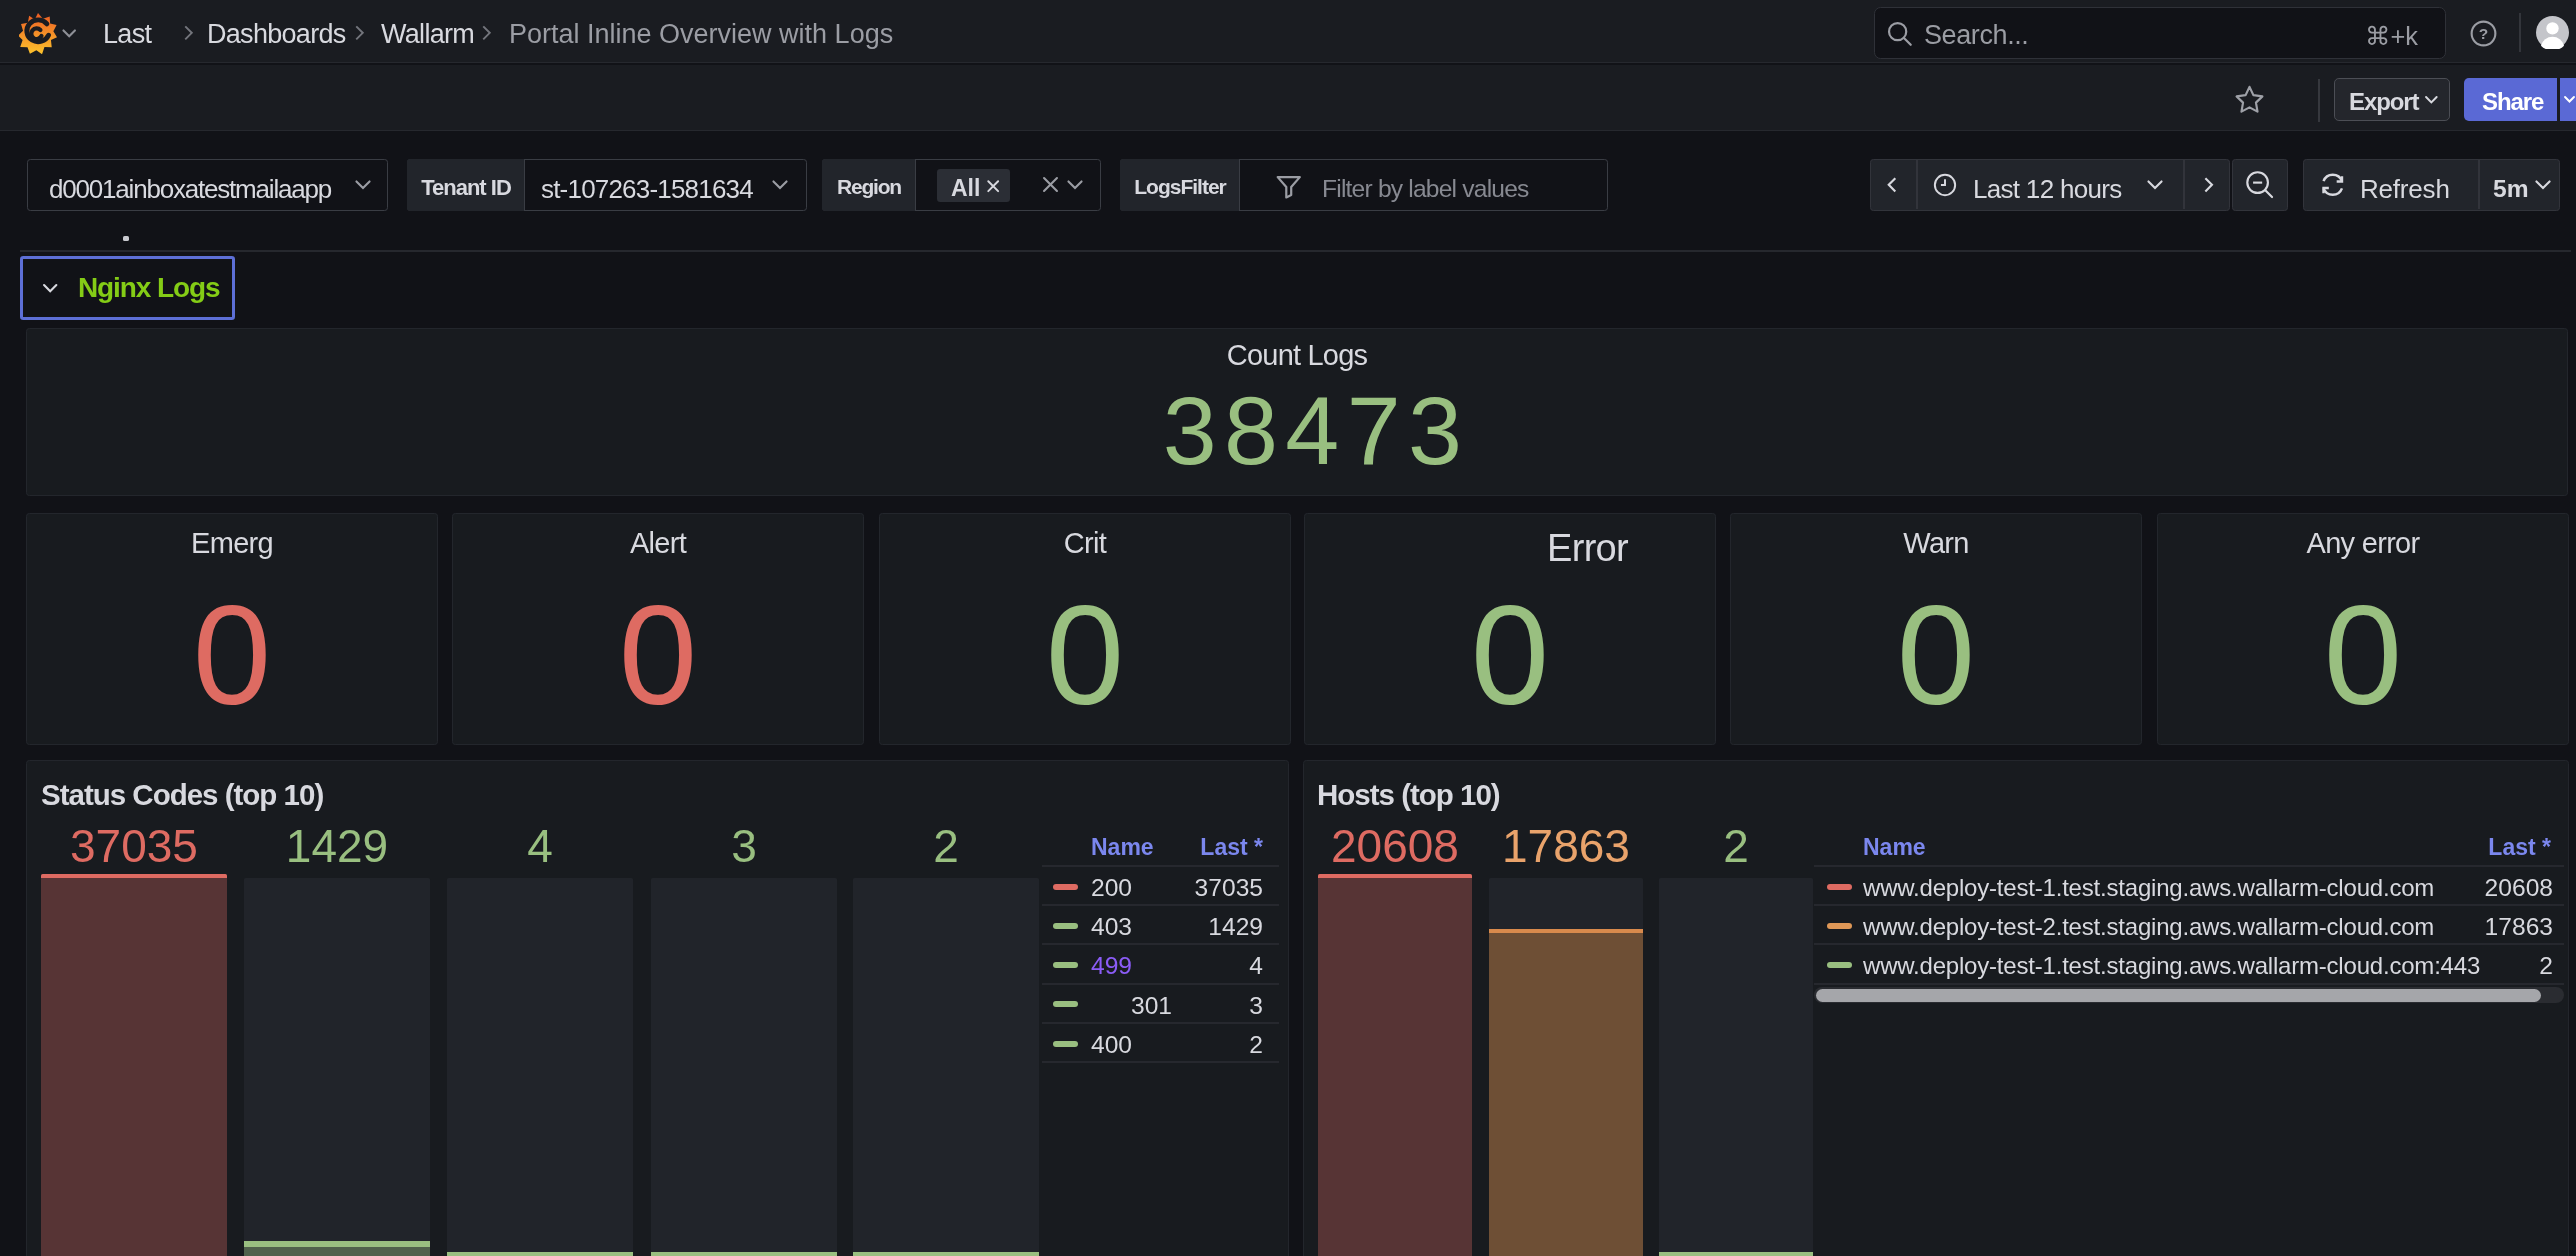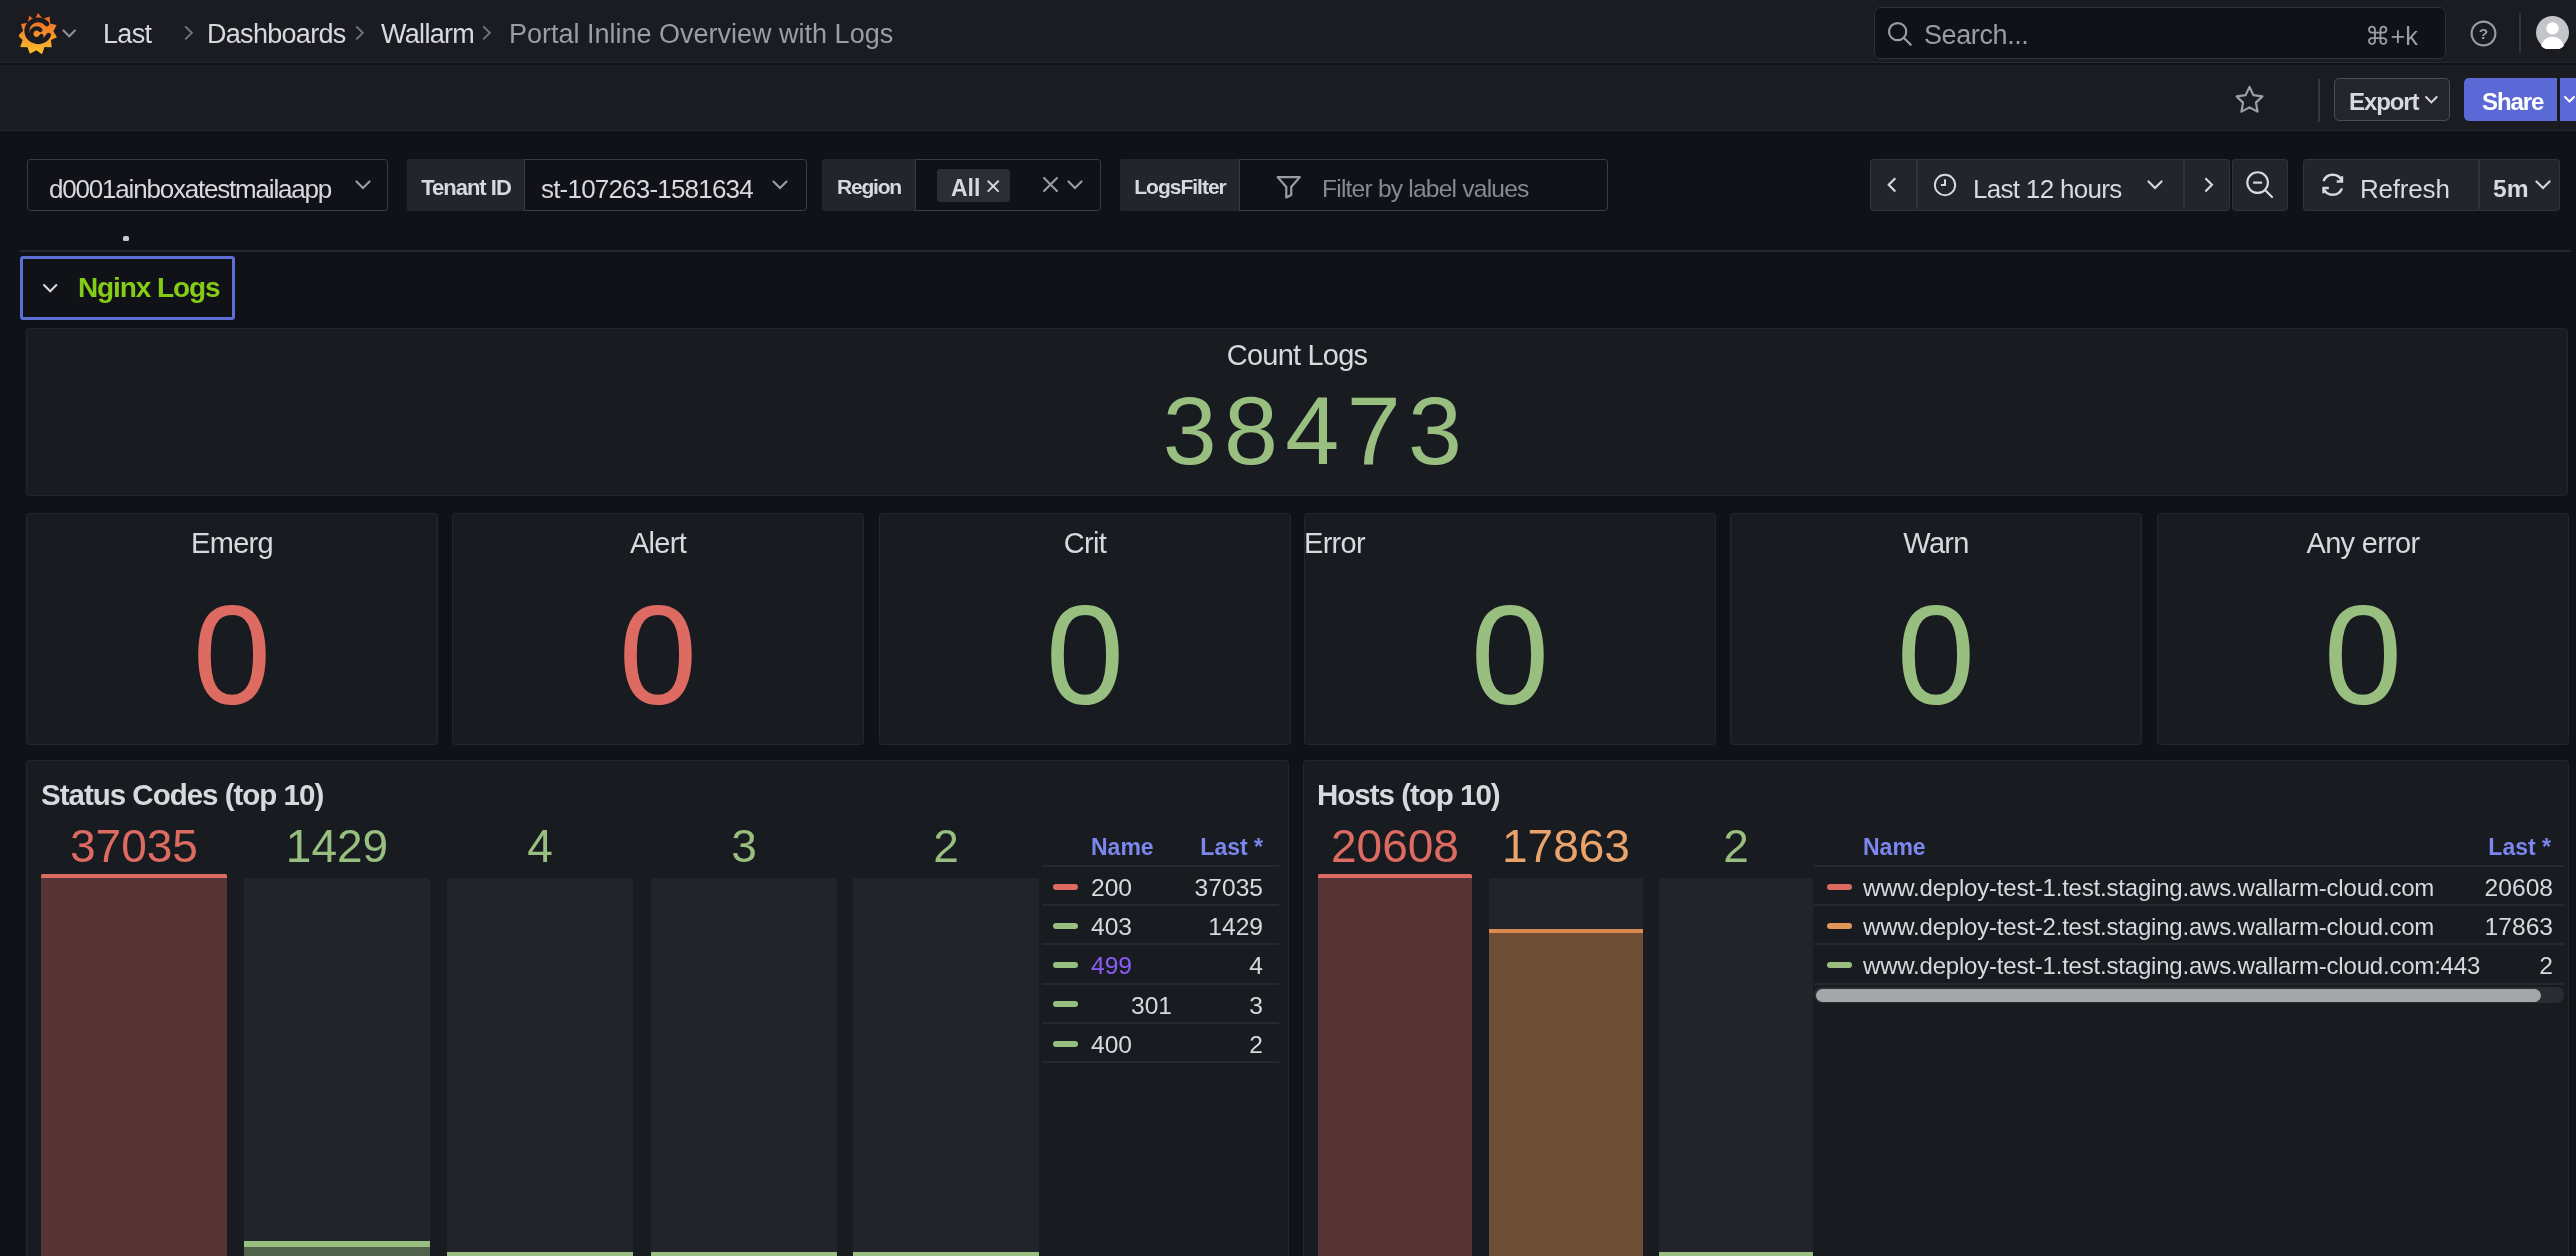--- a/index.html
+++ b/index.html
@@ -176,21 +176,21 @@
 
 <div class="panel" style="left:26px;top:513px;width:412px;height:232px;"></div>
 <div class="panel" style="left:452px;top:513px;width:412px;height:232px;"></div>
 <div class="panel" style="left:879px;top:513px;width:412px;height:232px;"></div>
 <div class="panel" style="left:1304px;top:513px;width:412px;height:232px;"></div>
 <div class="panel" style="left:1730px;top:513px;width:412px;height:232px;"></div>
 <div class="panel" style="left:2157px;top:513px;width:412px;height:232px;"></div>
 <div class="abs" style="left:26px;top:527px;width:412px;text-align:center;font-size:29px;letter-spacing:-0.7px;color:#d8d9df;">Emerg</div>
 <div class="abs" style="left:452px;top:527px;width:412px;text-align:center;font-size:29px;letter-spacing:-0.7px;color:#d8d9df;">Alert</div>
 <div class="abs" style="left:879px;top:527px;width:412px;text-align:center;font-size:29px;letter-spacing:-0.7px;color:#d8d9df;">Crit</div>
-<div class="abs" style="left:1304px;top:527px;width:324px;text-align:left;font-size:29px;letter-spacing:-0.7px;color:#d8d9df;">Error</div>
+<div class="abs" style="left:1304px;top:527px;width:324px;text-align:right;font-size:38px;letter-spacing:-0.7px;color:#d8d9df;">Error</div>
 <div class="abs" style="left:1730px;top:527px;width:412px;text-align:center;font-size:29px;letter-spacing:-0.7px;color:#d8d9df;">Warn</div>
 <div class="abs" style="left:2157px;top:527px;width:412px;text-align:center;font-size:29px;letter-spacing:-0.7px;color:#d8d9df;">Any error</div>
 <div class="abs red" style="left:26px;top:585px;width:412px;text-align:center;font-size:141px;line-height:1;">0</div>
 <div class="abs red" style="left:452px;top:585px;width:412px;text-align:center;font-size:141px;line-height:1;">0</div>
 <div class="abs green" style="left:879px;top:585px;width:412px;text-align:center;font-size:141px;line-height:1;">0</div>
 <div class="abs green" style="left:1304px;top:585px;width:412px;text-align:center;font-size:141px;line-height:1;">0</div>
 <div class="abs green" style="left:1730px;top:585px;width:412px;text-align:center;font-size:141px;line-height:1;">0</div>
 <div class="abs green" style="left:2157px;top:585px;width:412px;text-align:center;font-size:141px;line-height:1;">0</div>
 
 <div class="panel" style="left:26px;top:760px;width:1263px;height:524px;"></div>

